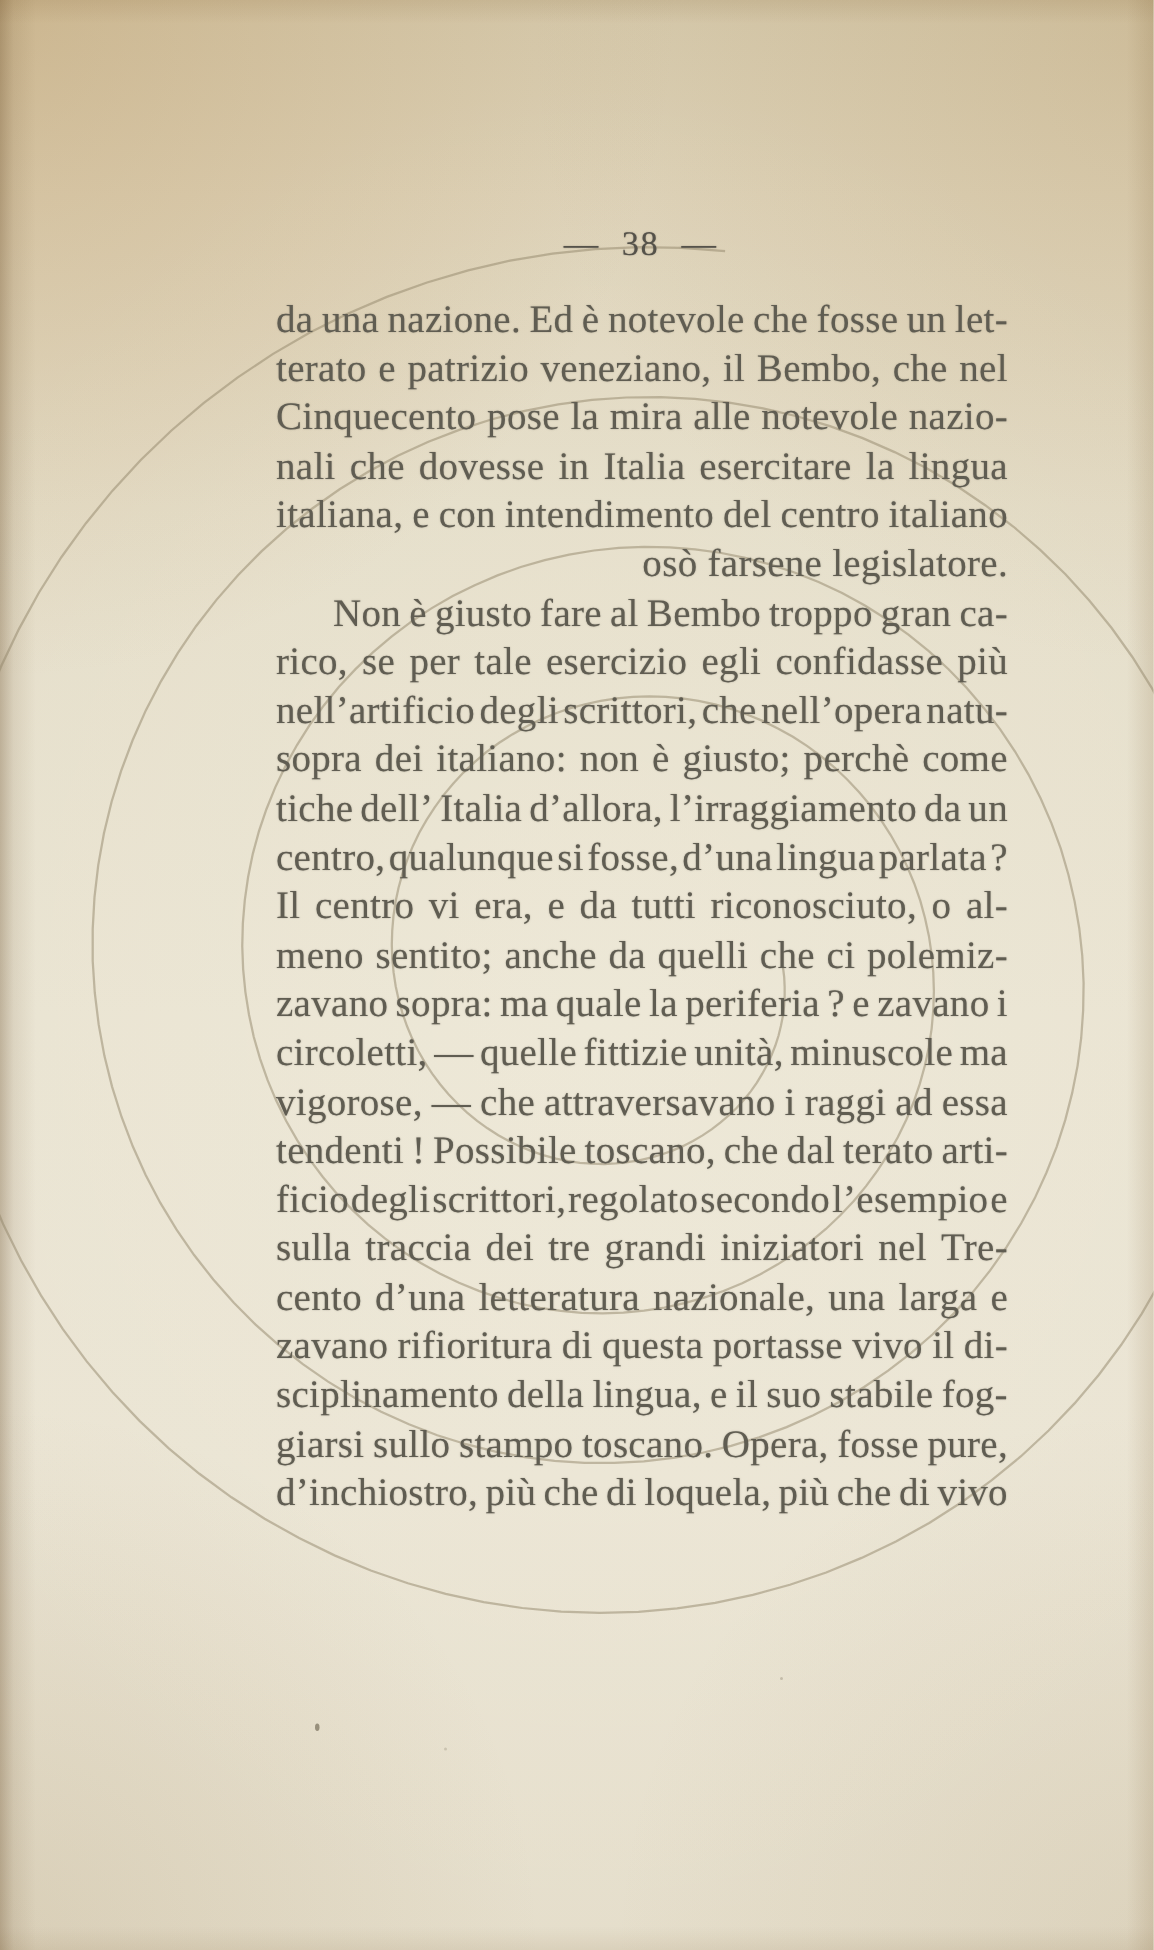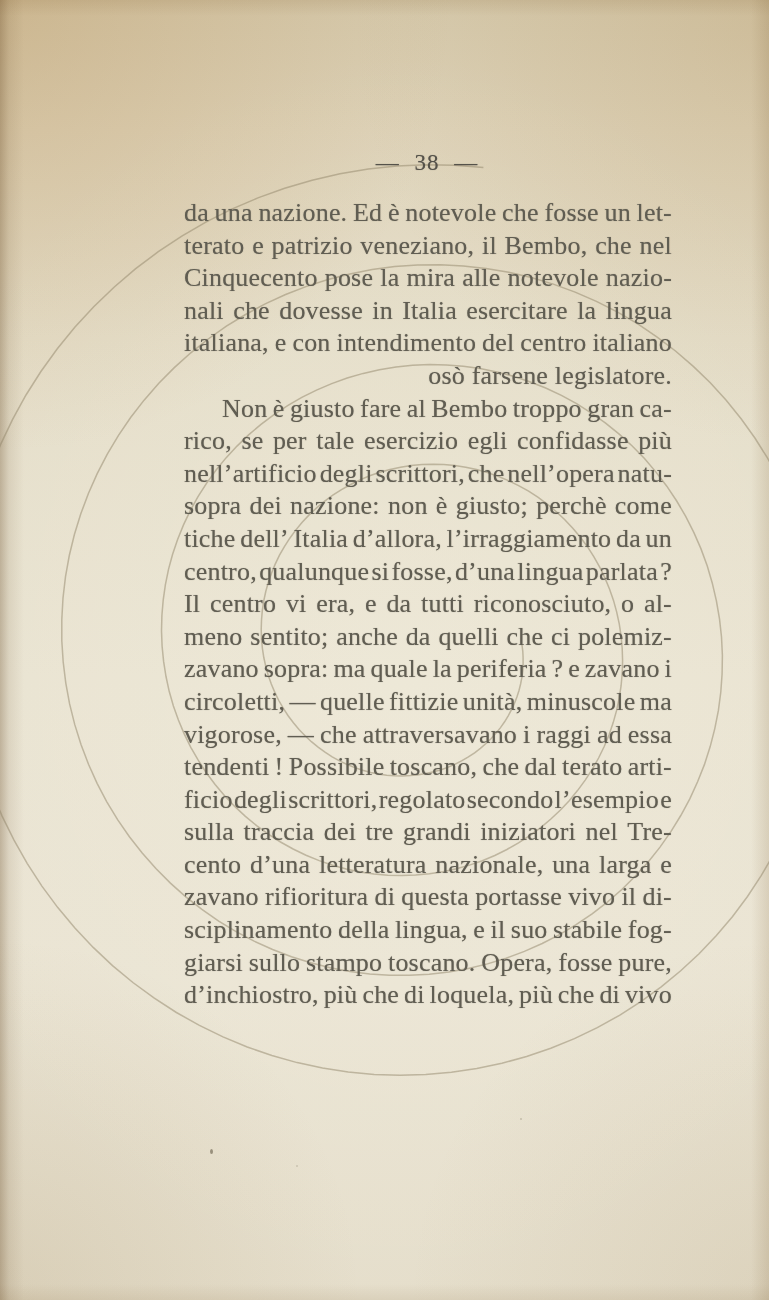--- a/index.html
+++ b/index.html
@@ -125,21 +125,21 @@
         <span>nell’artificio</span>
         <span>degli</span>
         <span>scrittori,</span>
         <span>che</span>
         <span>nell’opera</span>
         <span>natu-</span>
       </div>
       <div class="line">
         <span>sopra</span>
         <span>dei</span>
-        <span>nazione:</span>
+        <span>italiano:</span>
         <span>non</span>
         <span>è</span>
         <span>giusto;</span>
         <span>perchè</span>
         <span>come</span>
       </div>
       <div class="line">
         <span>tiche</span>
         <span>dell’</span>
         <span>Italia</span>

